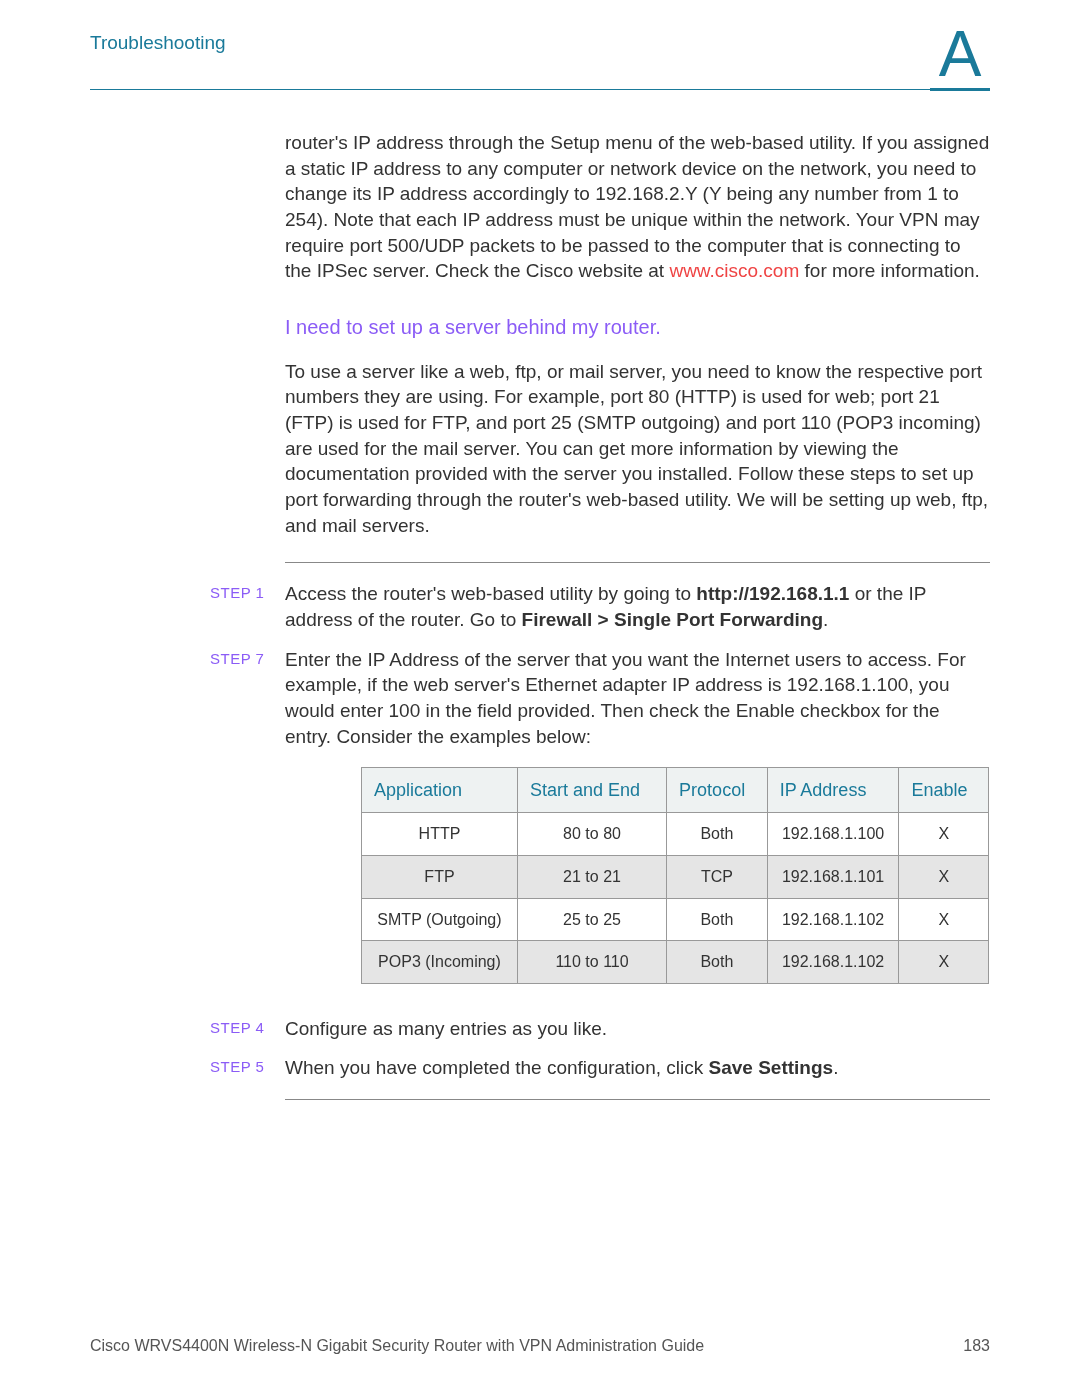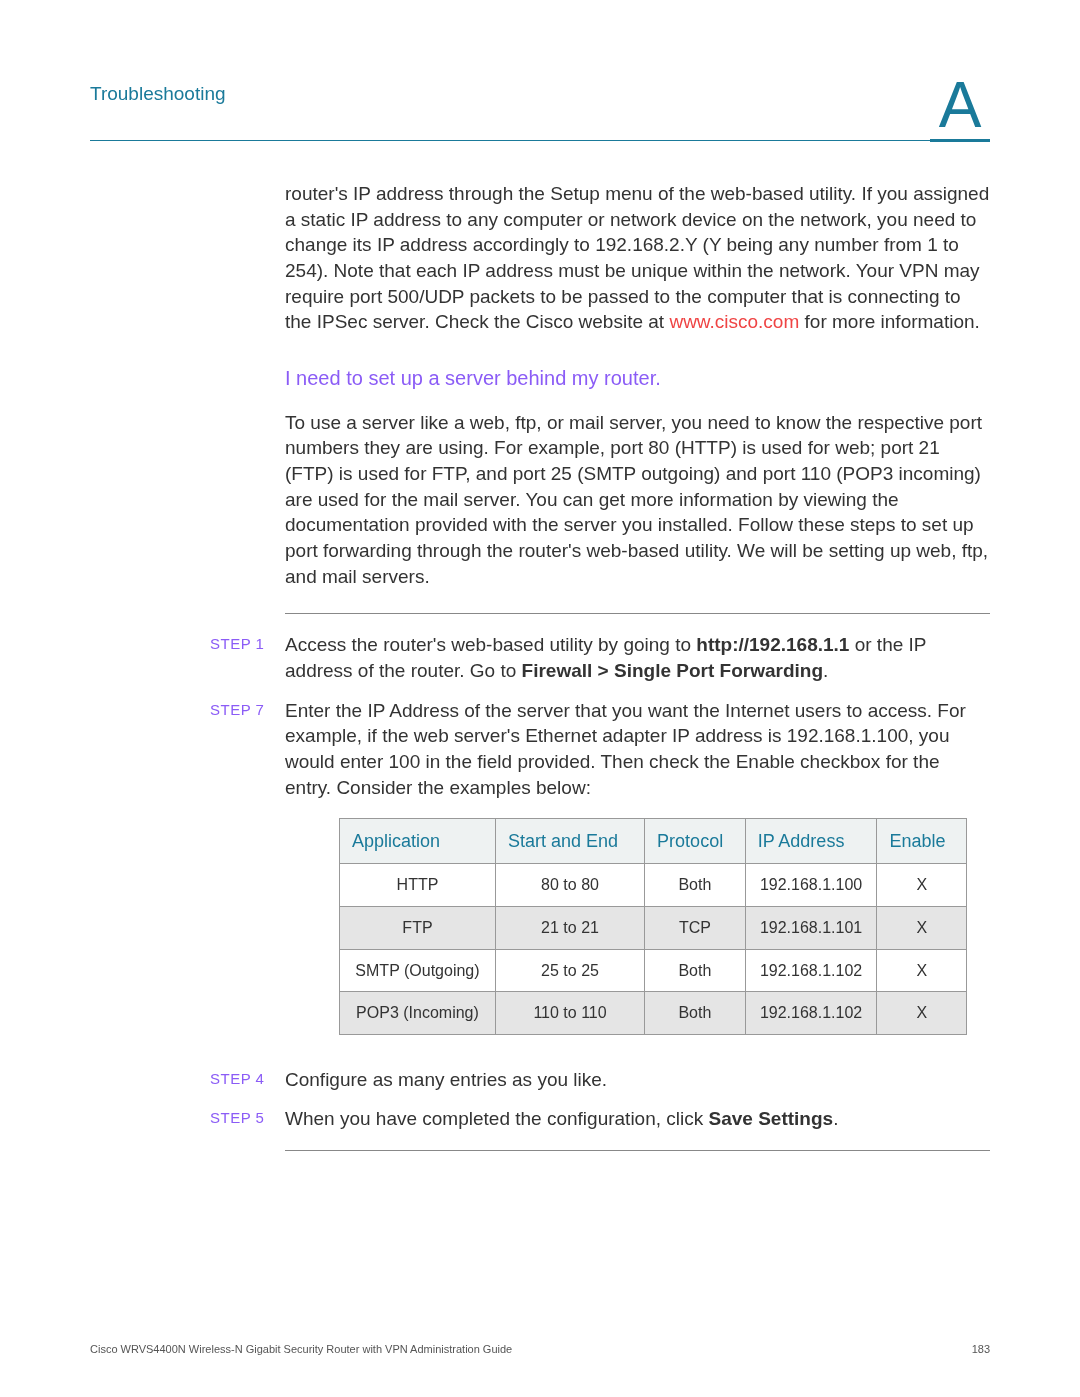--- a/index.html
+++ b/index.html
@@ -8,21 +8,21 @@
     background: #fff;
     font-family: Arial, Helvetica, sans-serif;
     color: #333;
     width: 1080px;
   }
   .page {
     width: 1080px;
     height: 1397px;
     position: relative;
     box-sizing: border-box;
-    padding: 73px 90px 0 90px;
+    padding: 22px 90px 0 90px;
   }
   .header-row {
     display: flex;
     justify-content: space-between;
     align-items: flex-start;
   }
   .hdr-title {
     color: #1a7a9a;
     font-size: 19px;
     margin-top: 10px;
@@ -88,21 +88,21 @@
     letter-spacing: 0.5px;
     padding-top: 2px;
   }
   .step-body {
     flex: 1;
   }
   .bold { font-weight: bold; }
   table.port-table {
     border-collapse: collapse;
     width: 628px;
-    margin: 18px 0 18px 54px;
+    margin: 18px 0 18px 76px;
     font-size: 17px;
   }
   table.port-table th {
     text-align: left;
     color: #1a7a9a;
     font-weight: 400;
     background: #eef2f2;
     border: 1px solid #999;
     padding: 10px 12px;
     font-size: 18px;
@@ -114,21 +114,21 @@
     vertical-align: top;
     background: #e5e5e5;
     font-size: 16px;
   }
   table.port-table tr:nth-child(even) td { background: #fff; }
   .footer {
     position: absolute;
     bottom: 42px;
     left: 90px;
     right: 90px;
-    font-size: 11px;
+    font-size: 16px;
     color: #555;
     display: flex;
     justify-content: space-between;
   }
 </style>
 </head>
 <body>
 
 <div class="page">
 

